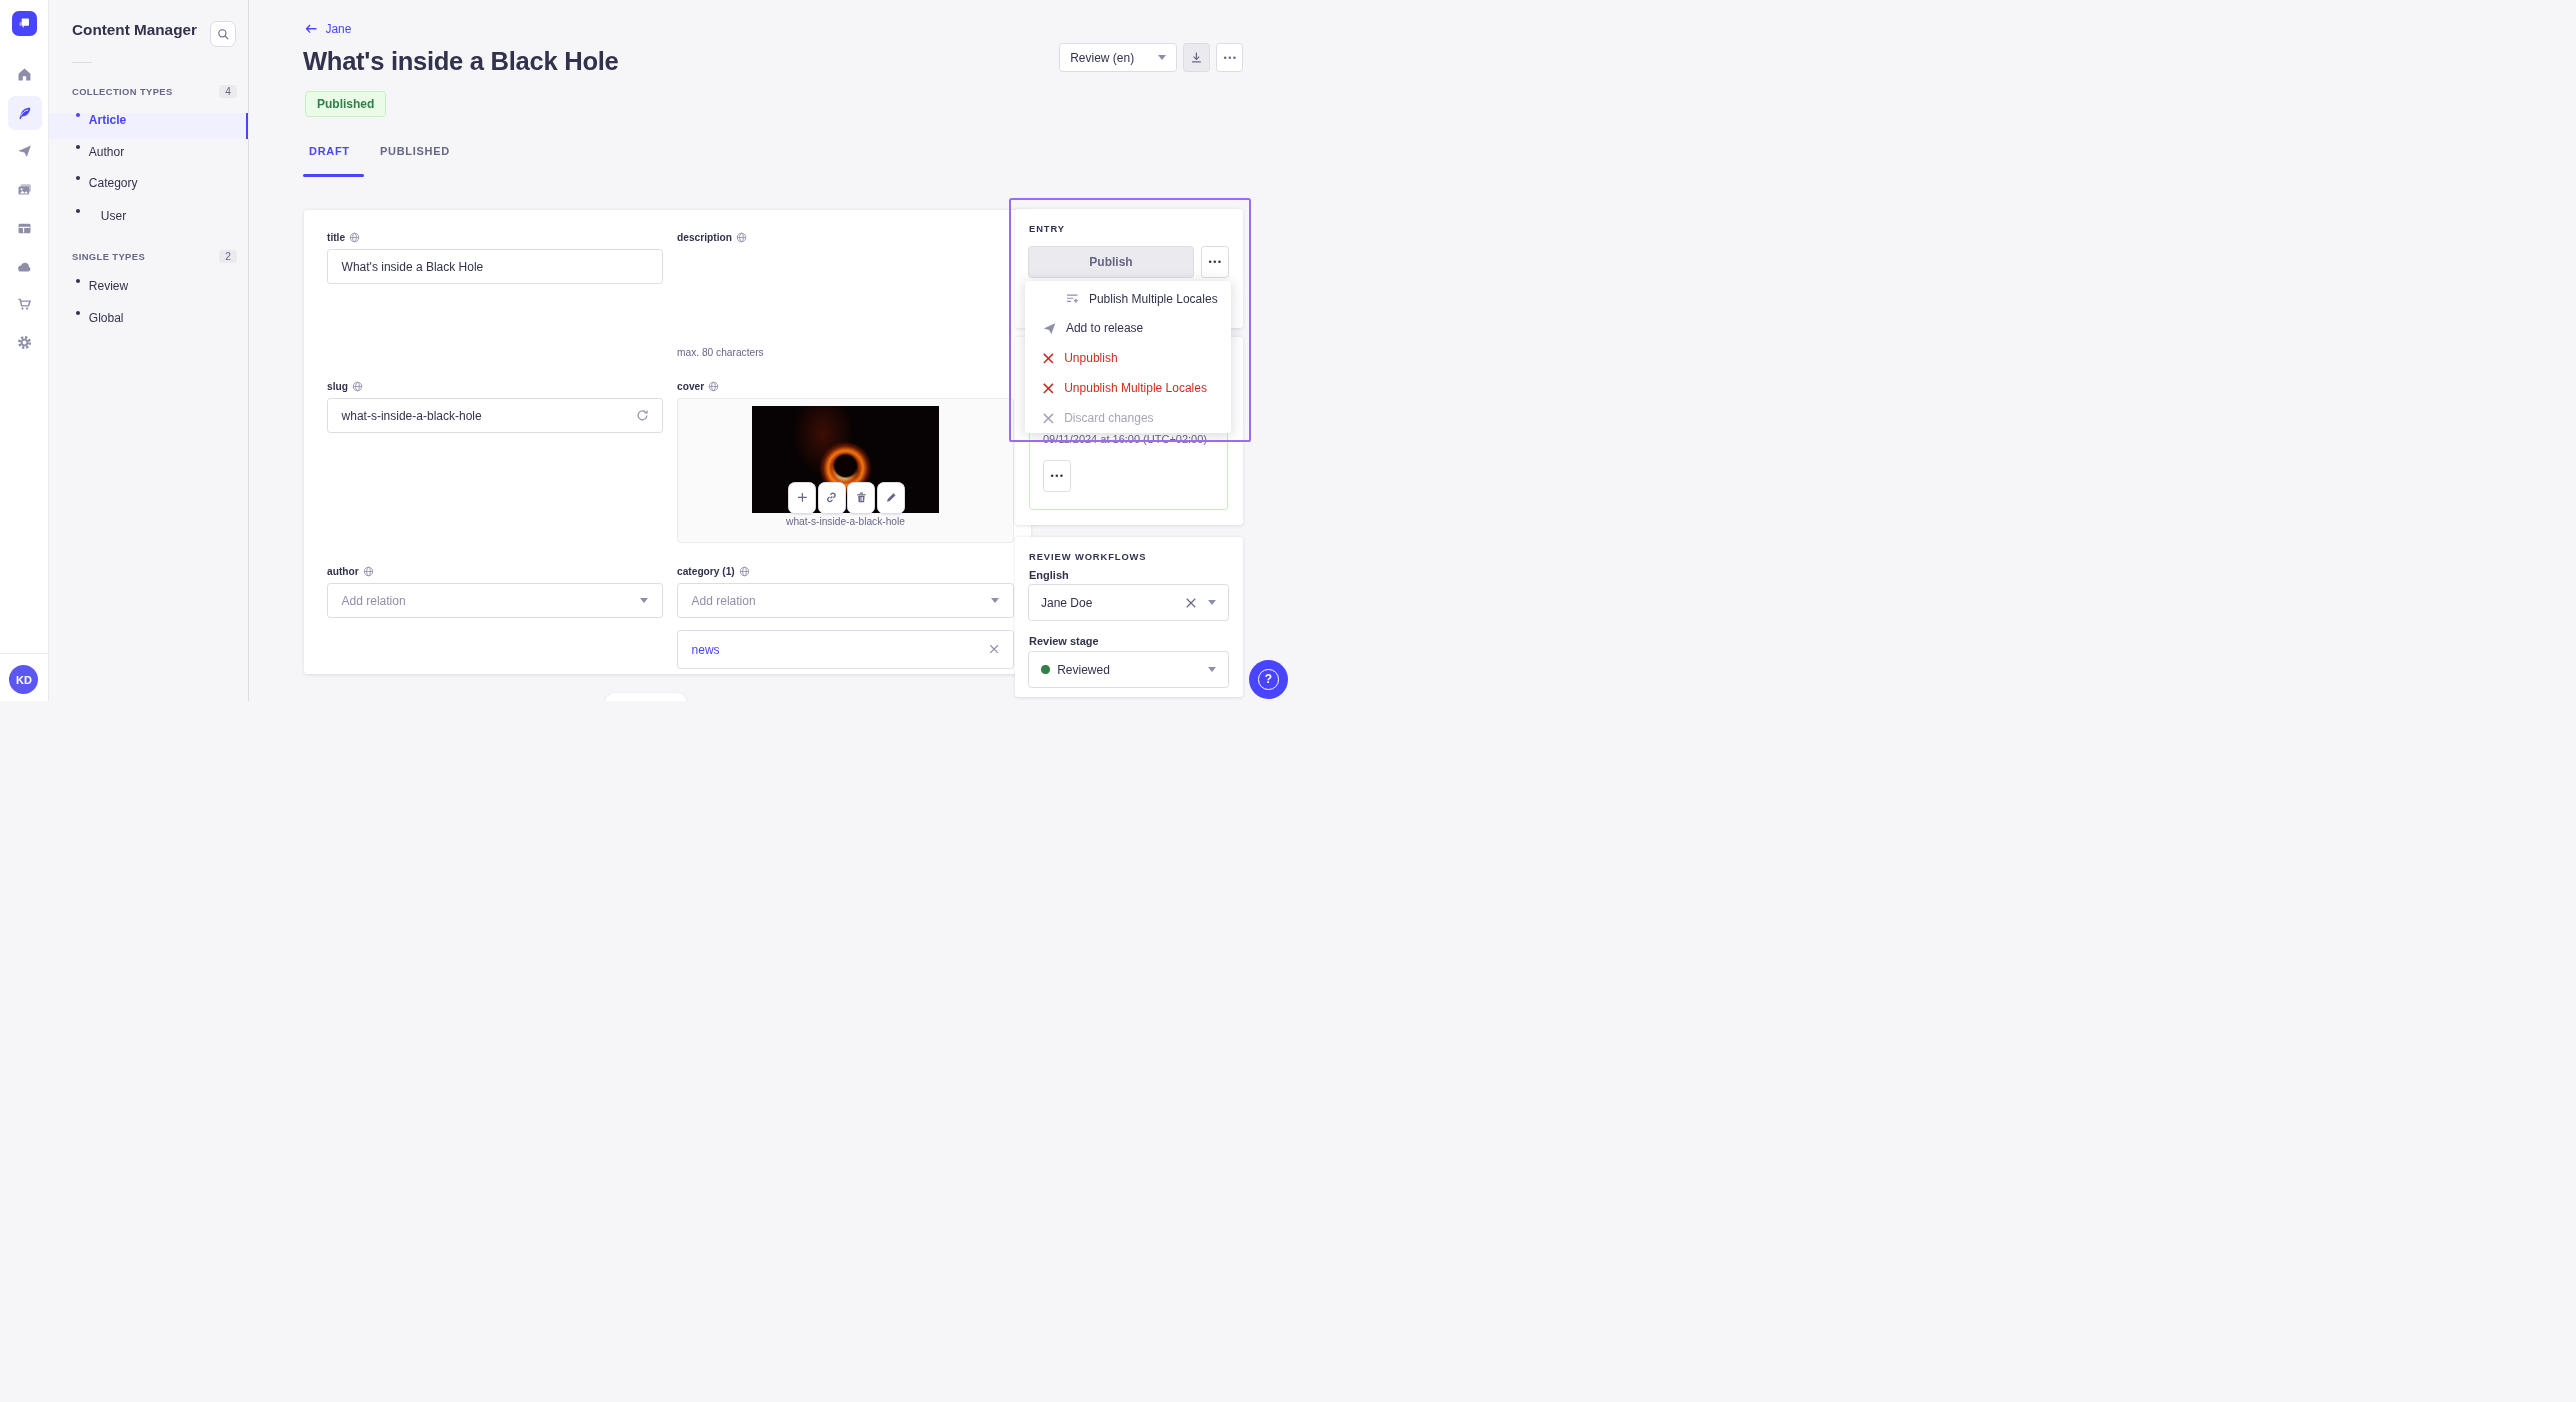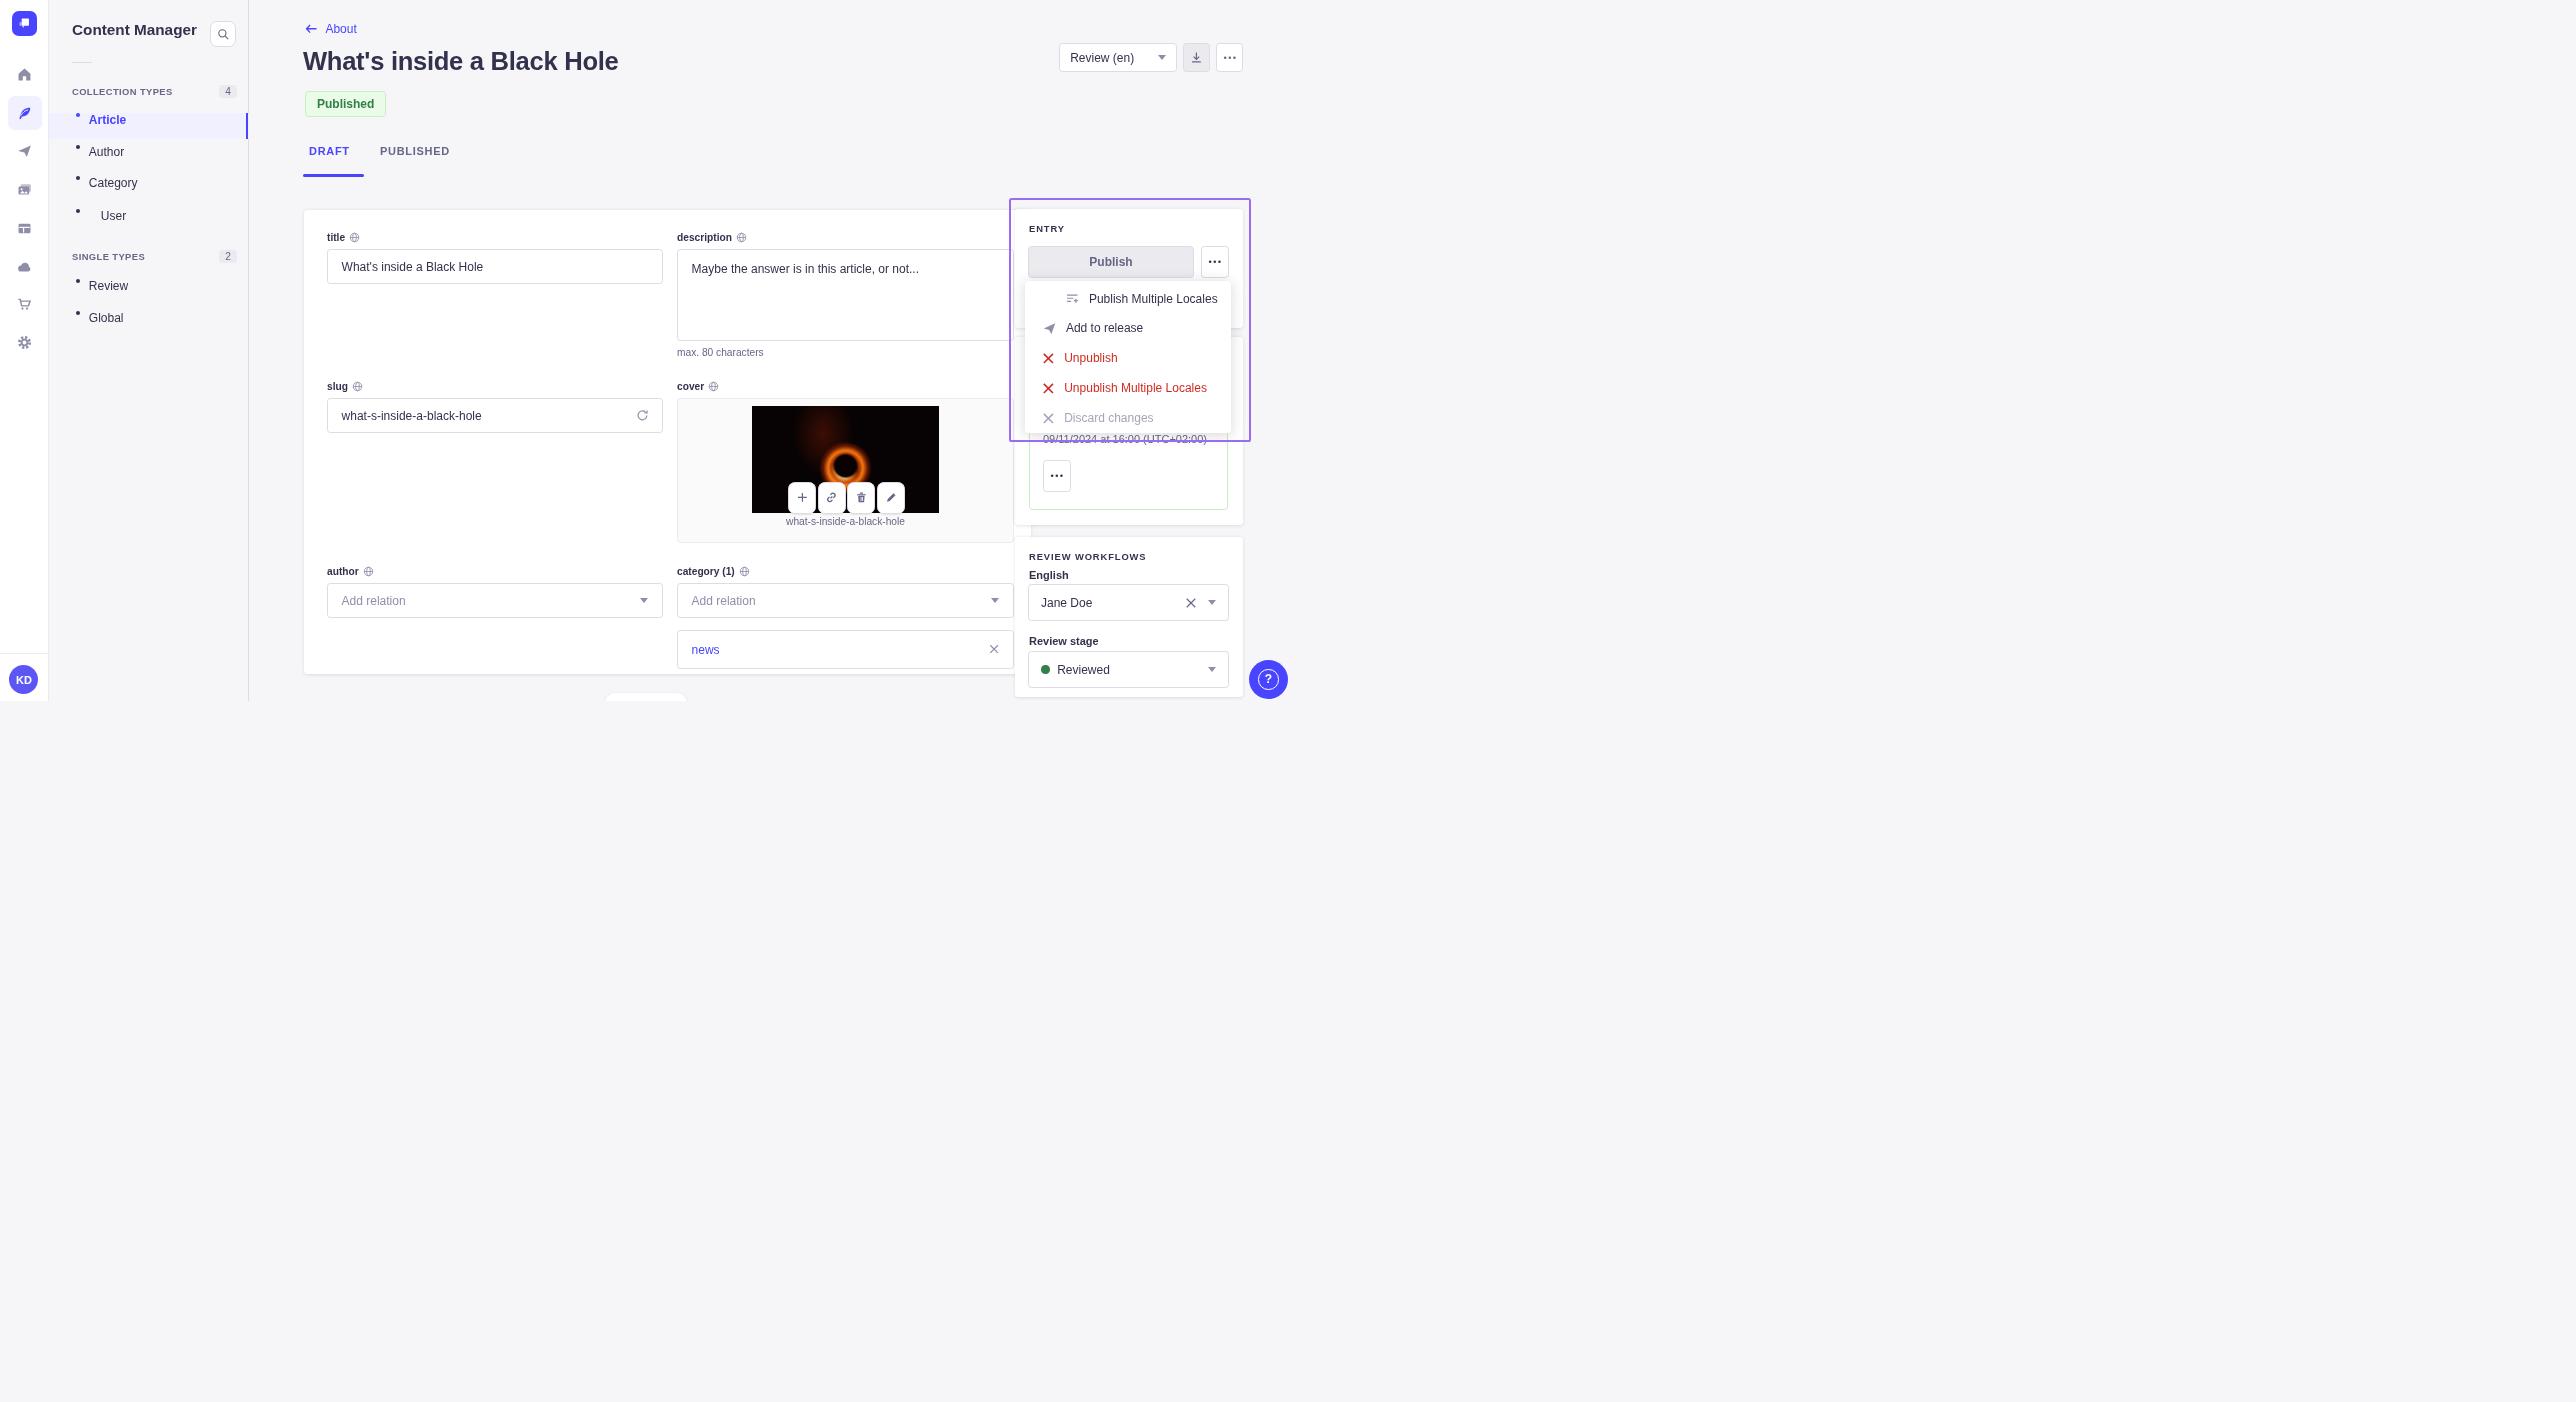--- a/index.html
+++ b/index.html
@@ -229,21 +229,21 @@
   </div>
   <div class="abs nav-row" style="top:311px;">
     <i class="bullet"></i>
     <span>Global</span>
   </div>
 
   <div class="abs back-link">
     <svg width="13.6" height="13.6" viewBox="0 0 16 16" fill="none" stroke="#4945ff" stroke-width="1.6">
       <path d="M13.5 8h-11M6 3.5L1.8 8 6 12.5"></path>
     </svg>
-    <span>About</span>
+    <span>Jane</span>
   </div>
   <h1 class="abs page-title">What's inside a Black Hole</h1>
   <div class="abs status-badge">Published</div>
 
   <div class="abs locale-select">
     <span>Review (en)</span>
     <i class="caret"></i>
   </div>
   <div class="abs sq-btn gray" style="left:1183px; top:43px;">
     <svg width="12.8" height="12.8" viewBox="0 0 16 16" fill="none" stroke="currentColor" stroke-width="1.5">
@@ -276,23 +276,20 @@
     <span>What's inside a Black Hole</span>
   </div>
 
   <div class="abs f-label" style="left:677px; top:232px;">
     <span>description</span>
     <svg width="11" height="11" viewBox="0 0 14 14" fill="none" stroke="#8e8ea9" stroke-width="1.1">
       <circle cx="7" cy="7" r="5.4"></circle>
         <ellipse cx="7" cy="7" rx="2.4" ry="5.4"></ellipse>
         <path d="M1.6 7h10.8"></path>
     </svg>
-  </div>
-  <div class="abs input" style="left:677px; top:249px; width:337px; height:92px; align-items:flex-start; padding-top:12px;">
-    <span>Maybe the answer is in this article, or not...</span>
   </div>
   <div class="abs hint" style="left:677px; top:347px;">max. 80 characters</div>
 
   <div class="abs f-label" style="left:327px; top:381px;">
     <span>slug</span>
     <svg width="11" height="11" viewBox="0 0 14 14" fill="none" stroke="#8e8ea9" stroke-width="1.1">
       <circle cx="7" cy="7" r="5.4"></circle>
         <ellipse cx="7" cy="7" rx="2.4" ry="5.4"></ellipse>
         <path d="M1.6 7h10.8"></path>
     </svg>

